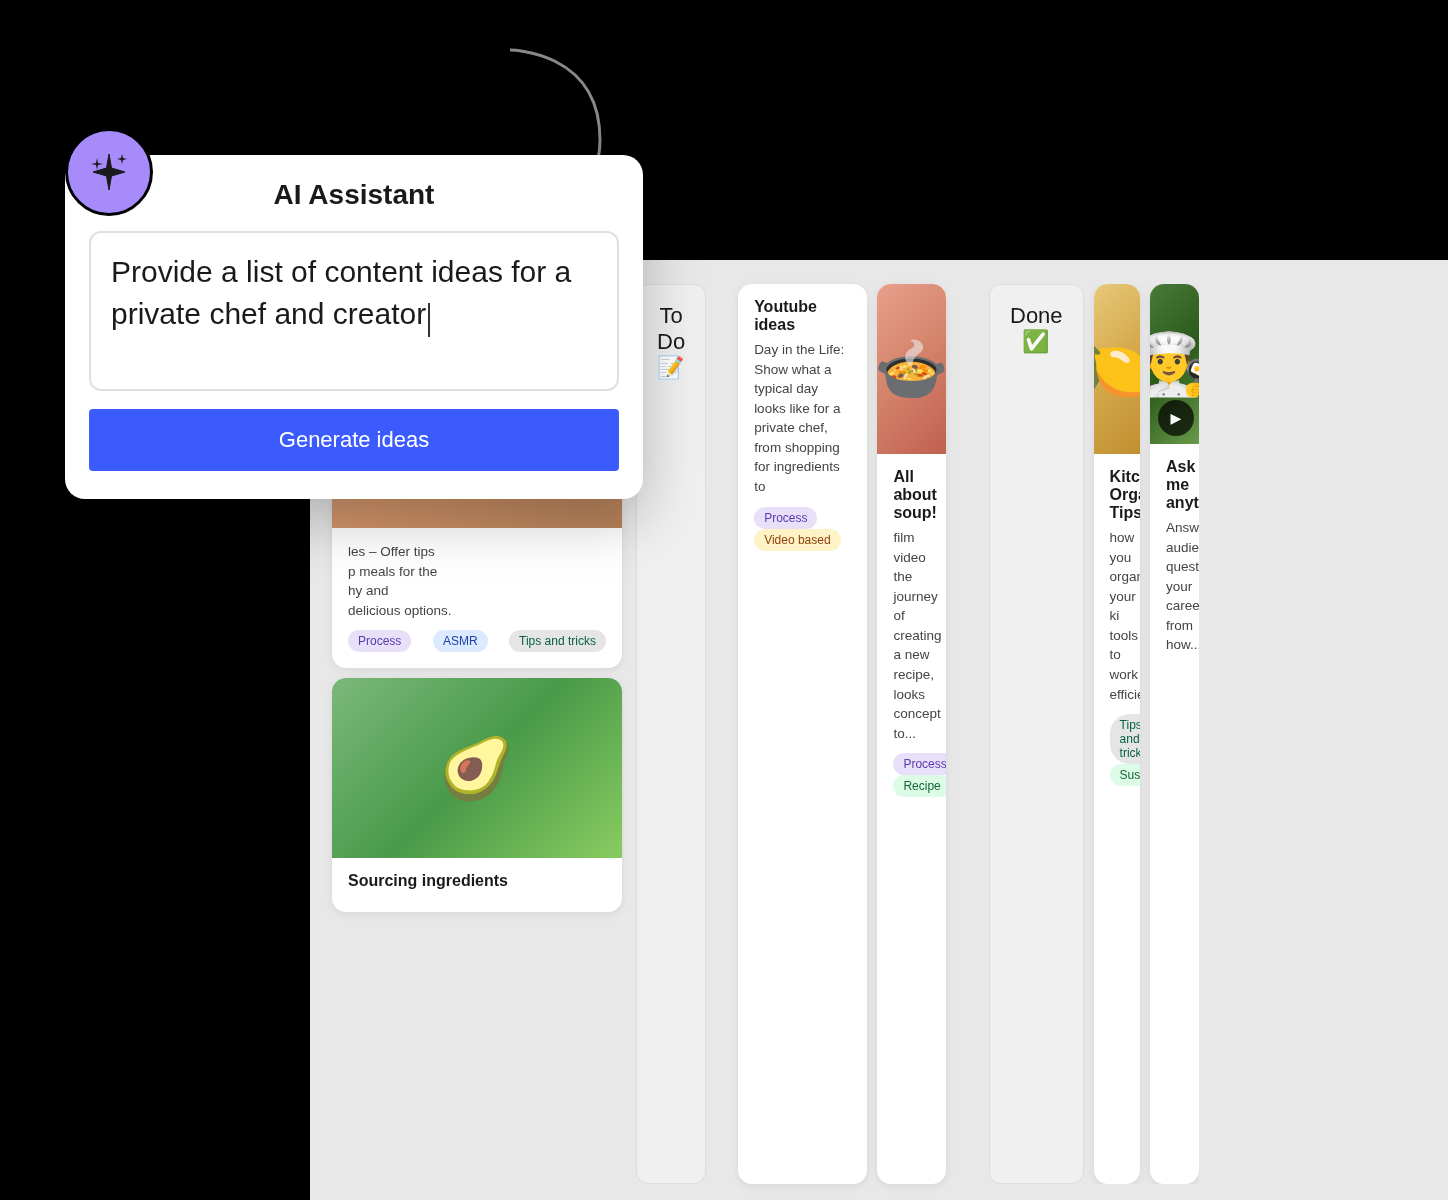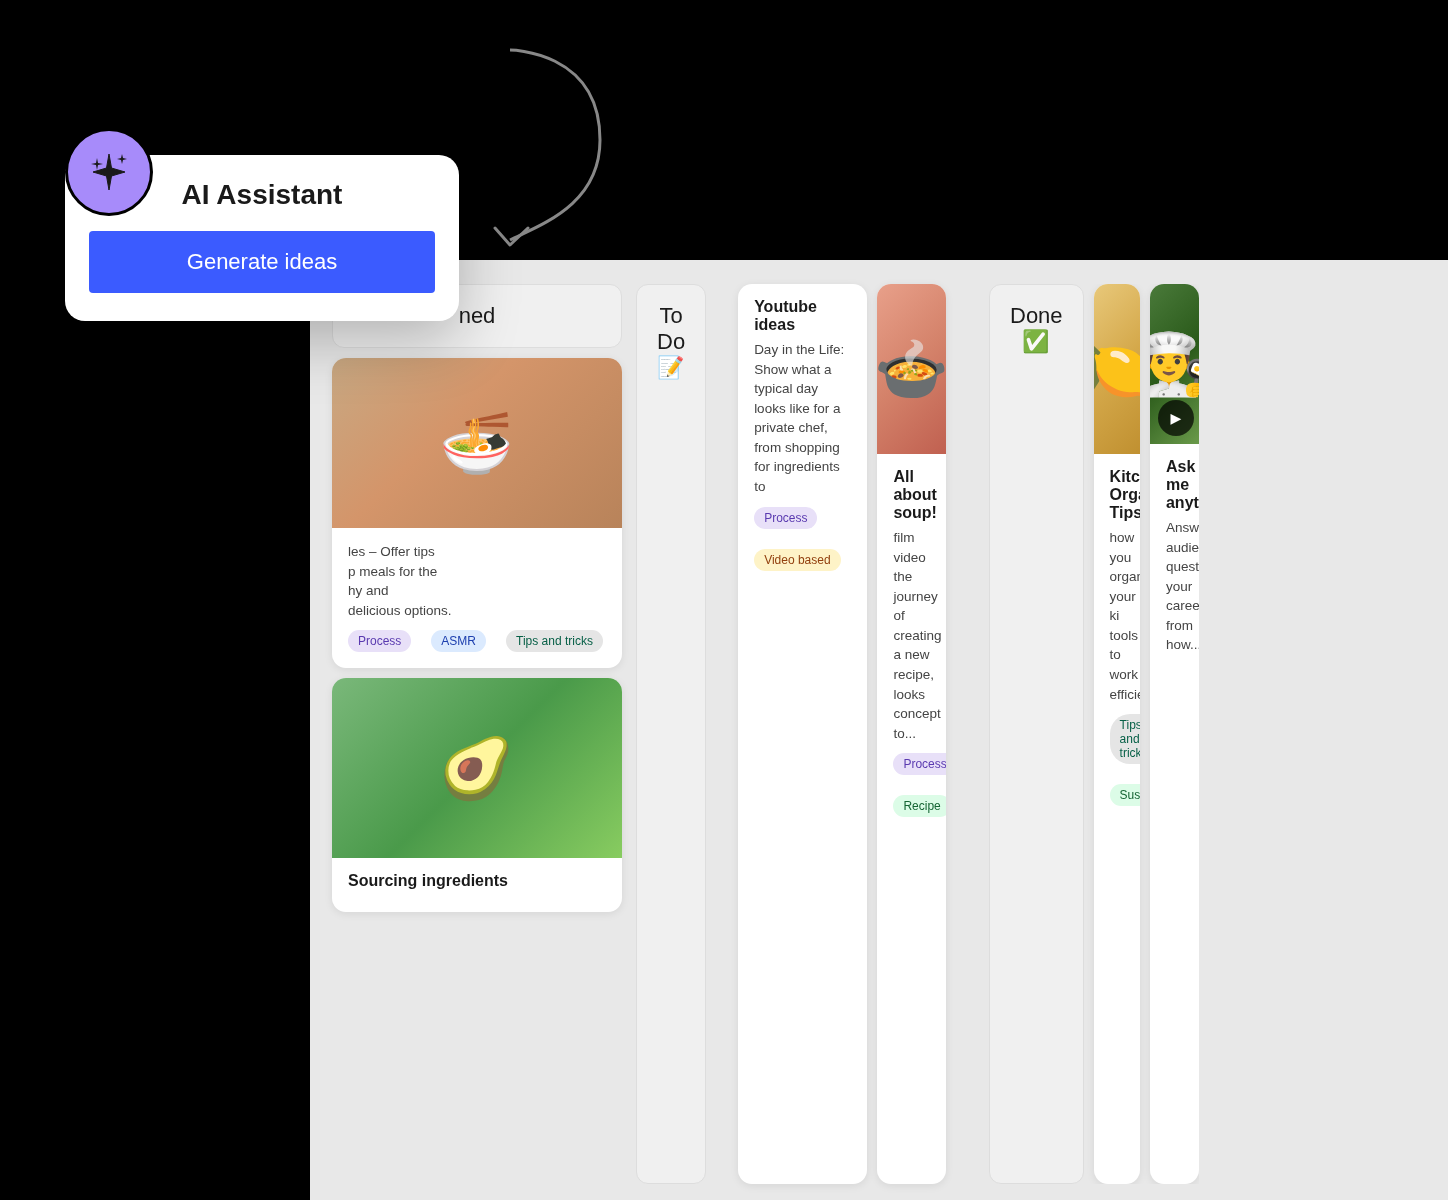--- a/index.html
+++ b/index.html
@@ -32,21 +32,21 @@
       width: 260px;
       height: 220px;
       z-index: 5;
     }
 
     
     .ai-card {
       position: absolute;
       top: 155px;
       left: 65px;
-      width: 394px;
+      width: 578px;
       background: #fff;
       border-radius: 20px;
       box-shadow: 0 20px 60px rgba(0,0,0,0.25);
       z-index: 20;
       padding: 24px 24px 28px 24px;
     }
 
     .ai-card-title {
       font-size: 28px;
       font-weight: 600;
@@ -279,21 +279,22 @@
     .card-desc {
       font-size: 13.5px;
       color: #444;
       line-height: 1.45;
       margin-bottom: 10px;
     }
 
     .tags {
       display: flex;
       flex-wrap: wrap;
-      gap: 20px;
+      gap: 0;
+      justify-content: space-between;
     }
 
     .tag {
       padding: 4px 10px;
       border-radius: 20px;
       font-size: 12px;
       font-weight: 500;
     }
 
     .tag-process { background: #e8e0f8; color: #5a3ab0; }
@@ -340,20 +341,23 @@
 <div class="ai-icon-circle">
   <svg viewBox="0 0 44 44" fill="none" xmlns="http://www.w3.org/2000/svg">
     <path d="M22 4 L24.5 18 L38 22 L24.5 26 L22 40 L19.5 26 L6 22 L19.5 18 Z" fill="#1a1a1a" stroke="#1a1a1a" stroke-width="1"></path>
     <path d="M10 8 L11 13 L16 14 L11 15 L10 20 L9 15 L4 14 L9 13 Z" fill="#1a1a1a"></path>
     <path d="M35 4 L36 8 L40 9 L36 10 L35 14 L34 10 L30 9 L34 8 Z" fill="#1a1a1a"></path>
   </svg>
 </div>
 
 <div class="ai-card">
   <div class="ai-card-title">AI Assistant</div>
+  <div class="ai-input-area">
+    <span class="ai-input-text">Provide a list of content ideas for a private chef and creator</span><span class="cursor"></span>
+  </div>
   <button class="generate-btn">Generate ideas</button>
 </div>
 
 <div class="board-panel"></div>
 
 <div class="kanban-wrapper">
 
   <div class="kanban-column-partial">
     <div class="column-header">ned</div>
 

